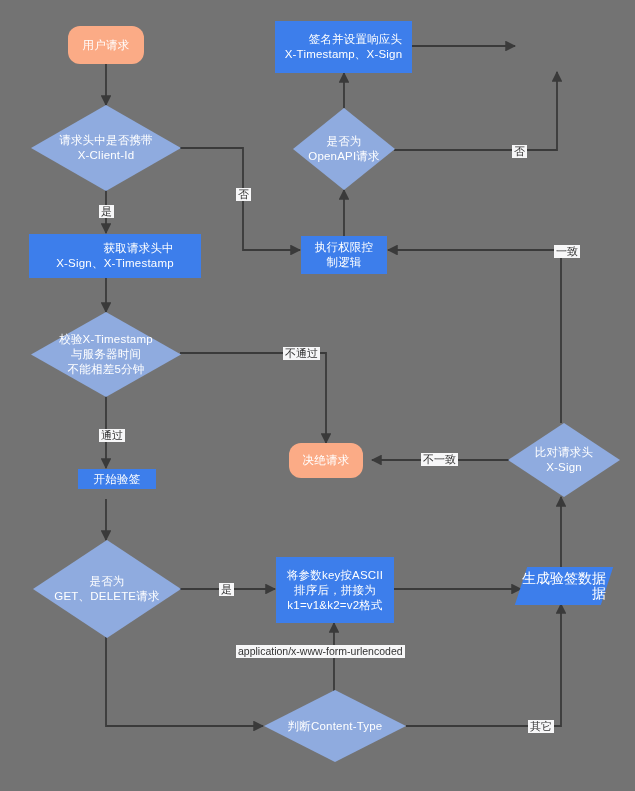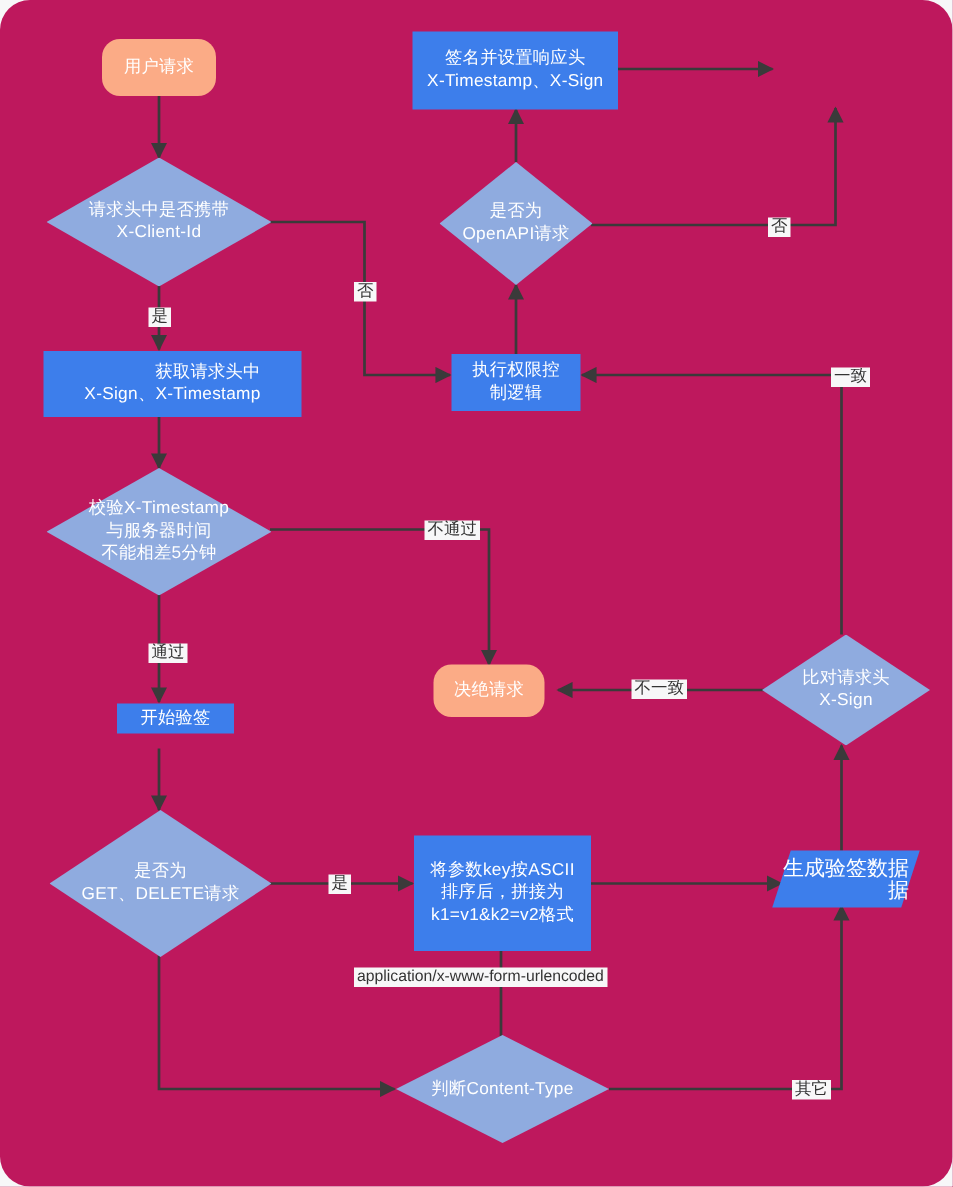--- a/index.html
+++ b/index.html
@@ -4,24 +4,23 @@
 <style>
   html, body {
     margin: 0;
     padding: 0;
     background: #f7f7f8;
   }
   #canvas {
     position: relative;
     width: 635px;
     height: 791px;
-    background: #be185d;
+    background: #737373;
     font-family: "Liberation Sans", sans-serif;
     overflow: hidden;
-    border-radius: 20px;
   }
   #edges {
     position: absolute;
     left: 0;
     top: 0;
     width: 635px;
     height: 791px;
   }
   .node {
     position: absolute;
@@ -185,21 +184,21 @@
   <div class="node n-process" style="left:78px; top:469px; width:78px; height:20px;">
     <span>开始验签</span>
   </div>
 
   <div class="n-decision-wrap" style="left:33px; top:540px; width:148px; height:98px;">
     <div class="dia"></div>
     <div class="dia-label">是否为
 GET、DELETE请求</div>
   </div>
 
-  <div class="node n-process" style="left:276px; top:557px; width:118px; height:77px;">
+  <div class="node n-process" style="left:276px; top:557px; width:118px; height:66px;">
     <span>将参数key按ASCII
 排序后，拼接为
 k1=v1&amp;k2=v2格式</span>
   </div>
 
   <div class="n-decision-wrap" style="left:264px; top:690px; width:142px; height:72px;">
     <div class="dia"></div>
     <div class="dia-label">判断Content-Type</div>
   </div>
 
@@ -223,21 +222,21 @@
   <div class="node n-terminal" style="left:289px; top:443px; width:74px; height:35px;">
     <span>决绝请求</span>
   </div>
 
   <div class="n-decision-wrap" style="left:293px; top:108px; width:102px; height:82px;">
     <div class="dia"></div>
     <div class="dia-label">是否为
 OpenAPI请求</div>
   </div>
 
-  <div class="node n-process" style="left:275px; top:21px; width:137px; height:52px;">
+  <div class="node n-process" style="left:275px; top:21px; width:137px; height:52px;text-align:right;">
     <span>签名并设置响应头
 X-Timestamp、X-Sign</span>
   </div>
 
 
   <div class="edge-label" style="left:99px; top:205px;">是</div>
 
   <div class="edge-label" style="left:236px; top:188px;">否</div>
 
   <div class="edge-label" style="left:283px; top:347px;">不通过</div>

